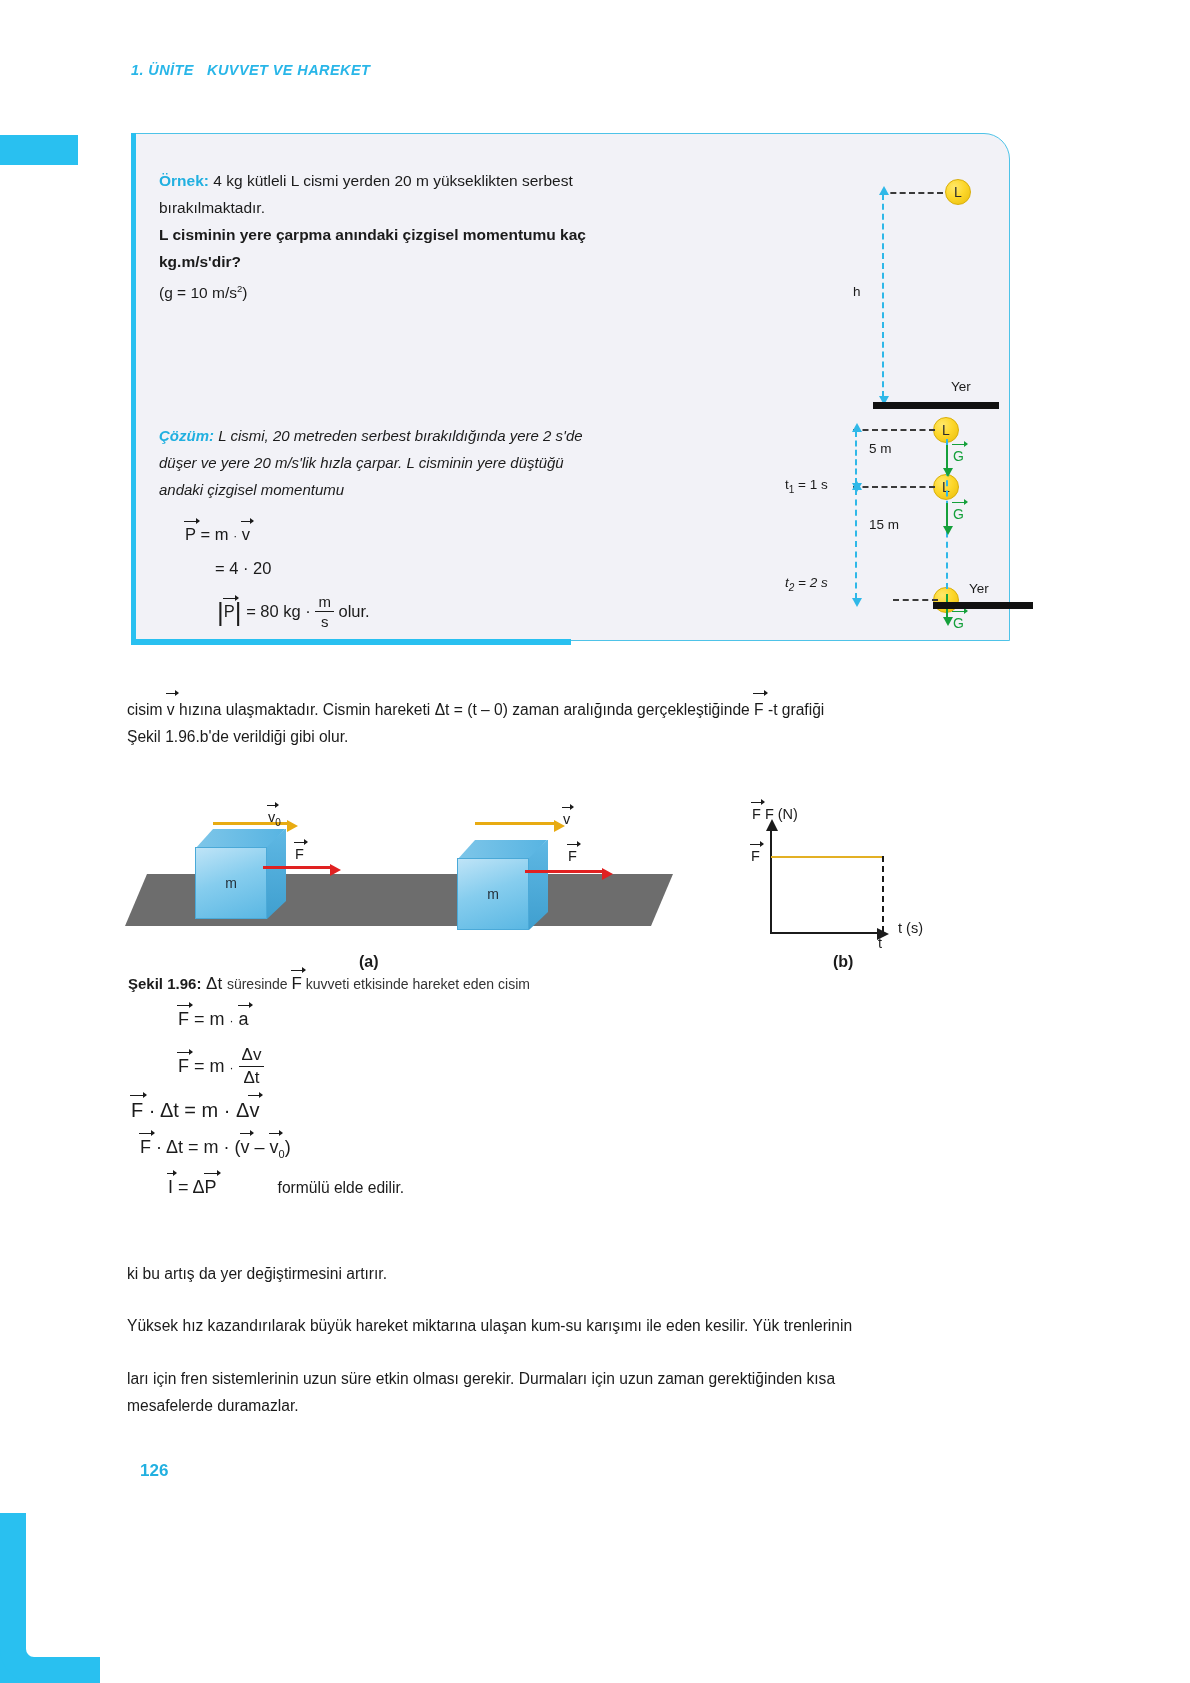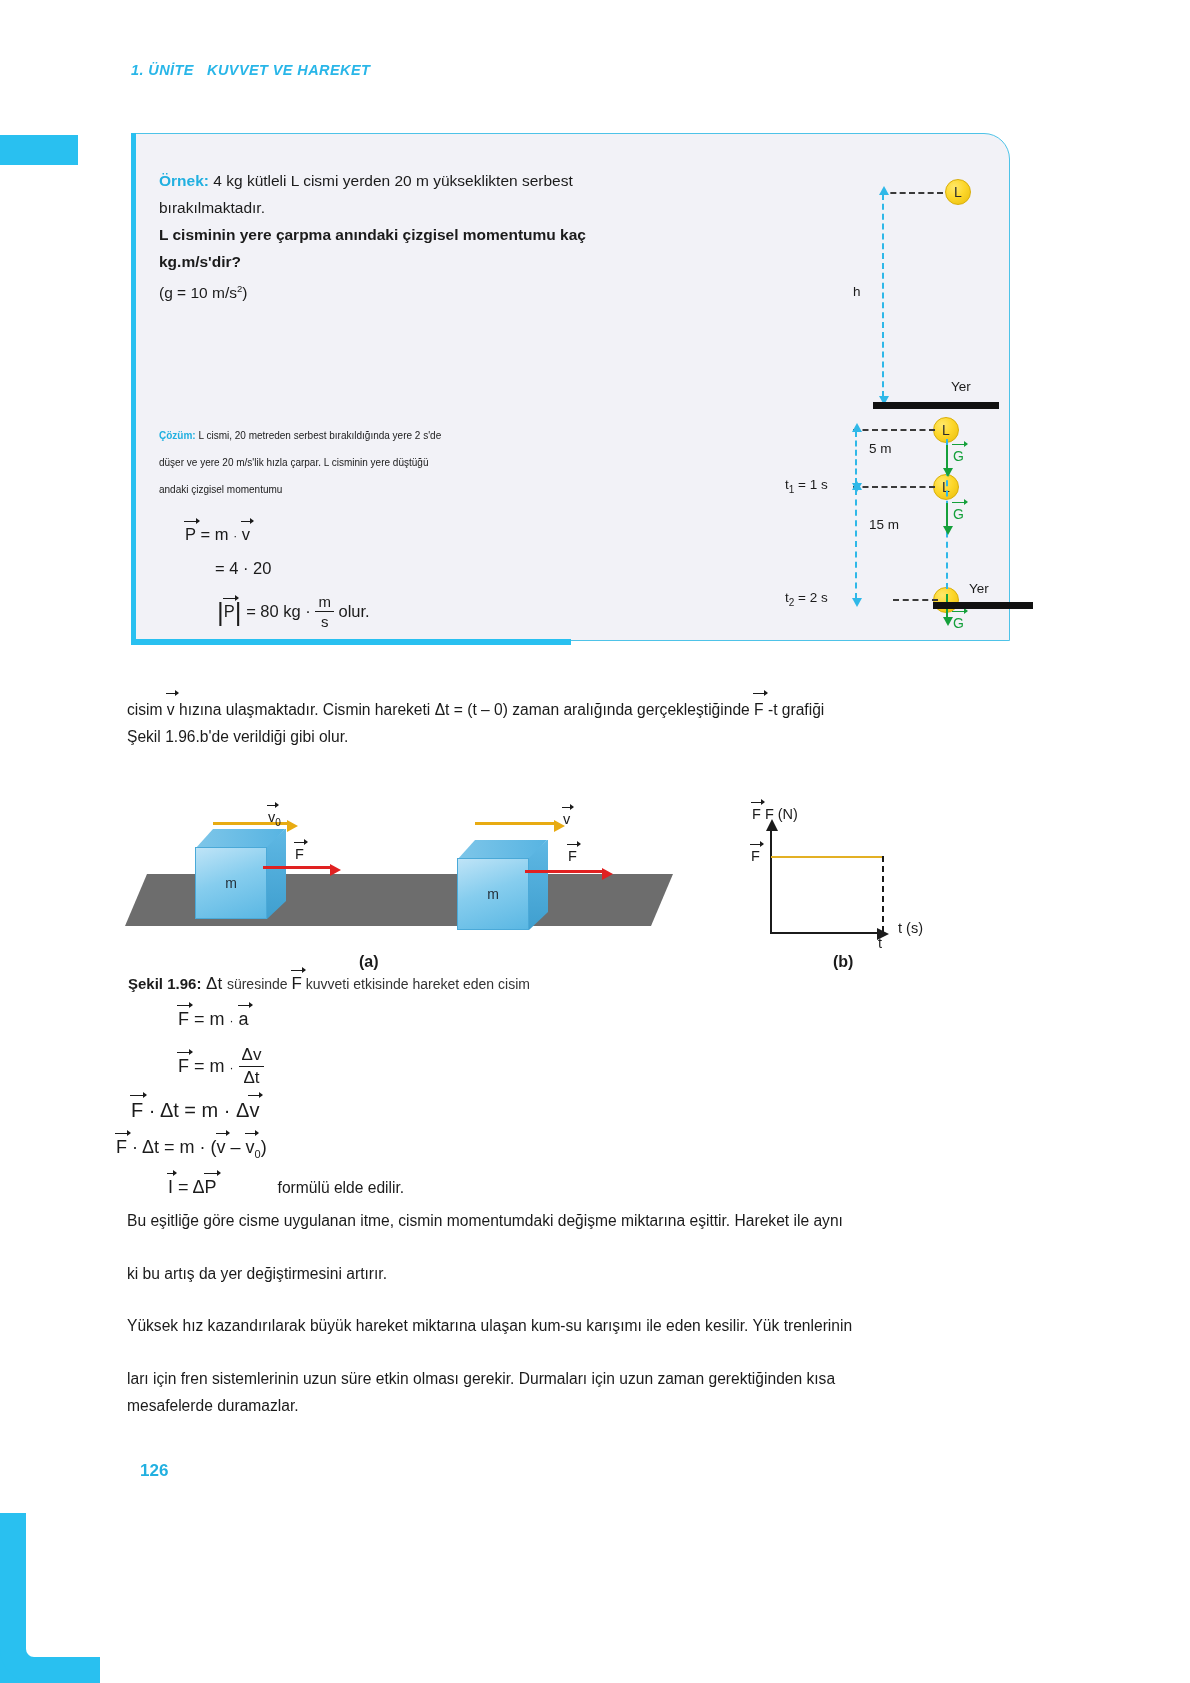--- a/index.html
+++ b/index.html
@@ -53,21 +53,21 @@
   }
   .ornek-text{
     position:absolute;left:26px;top:33px;width:580px;
     font-size:15.5px;line-height:27px;
   }
   .lbl-ornek{color:#22b0e0;font-weight:bold;}
   .bold{font-weight:bold;}
   .sup{font-size:9.5px;vertical-align:super;}
   .cozum-text{
     position:absolute;left:26px;top:288px;width:600px;
-    font-size:10px;line-height:27px;
+    font-size:15px;line-height:27px;font-style:italic;
   }
   .lbl-cozum{color:#22b0e0;font-weight:bold;}
 
   
   .vec{position:relative;display:inline-block;padding-top:1px;}
   .vec::after{
     content:"";position:absolute;left:-1px;right:-3px;top:-3px;height:6px;
     border-top:1.4px solid currentColor;
   }
   .vec::before{
@@ -227,21 +227,21 @@
     <div class="dash-h" style="left:150px;top:190px;width:45px;"></div>
 
     <div class="dash-v-blue blue-up-arrow blue-dn-arrow" style="left:112px;top:22px;height:53px;"></div>
     <div class="dash-v-blue blue-up-arrow blue-dn-arrow" style="left:112px;top:80px;height:110px;"></div>
     <div class="arrow-label" style="left:126px;top:32px;">5 m</div>
     <div class="arrow-label" style="left:126px;top:108px;">15 m</div>
 
     <div class="dash-v-blue" style="left:203px;top:30px;height:150px;"></div>
 
     <div class="arrow-label" style="left:42px;top:68px;"><span>t</span><span style="font-size:10px;vertical-align:sub;">1</span><span> = 1 s</span></div>
-    <div class="arrow-label" style="left:42px;top:181px;"><span>t</span><span style="font-size:10px;vertical-align:sub;">2</span><span> = 2 s</span></div>
+    <div class="arrow-label" style="left:42px;top:166px;font-style:italic;"><span>t</span><span style="font-size:10px;vertical-align:sub;">2</span><span> = 2 s</span></div>
 
     <div class="green-arrow" style="left:203px;top:36px;height:24px;"></div>
     <div class="glabel" style="left:210px;top:38px;"><span class="vec">G</span></div>
     <div class="green-arrow" style="left:203px;top:94px;height:24px;"></div>
     <div class="glabel" style="left:210px;top:96px;"><span class="vec">G</span></div>
     <div class="green-arrow" style="left:203px;top:185px;height:24px;"></div>
     <div class="glabel" style="left:210px;top:205px;"><span class="vec">G</span></div>
 
     <div class="ground" style="left:190px;top:193px;width:100px;"></div>
     <div class="arrow-label" style="left:226px;top:172px;">Yer</div>
@@ -307,31 +307,31 @@
   <span class="frac" style="font-size:17px;">
     <span class="num"><span>Δv</span></span>
     <span class="den">Δt</span>
   </span>
 </div>
 
 <div class="fx" style="left:131px;top:1098px;font-size:20px;">
   <span class="vec">F</span><span> · Δt = m · Δ</span><span class="vec">v</span>
 </div>
 
-<div class="fx" style="left:116px;top:1136px;font-size:18px;">
+<div class="fx" style="left:140px;top:1136px;font-size:18px;">
   <span class="vec">F</span><span> · Δt = m · (</span><span class="vec">v</span><span> – </span><span class="vec">v</span><span style="font-size:11px;vertical-align:sub;">0</span><span>)</span>
 </div>
 
 <div class="fx" style="left:168px;top:1176px;font-size:18px;">
   <span class="vec">I</span><span> = Δ</span><span class="vec">P</span>
   <span style="font-size:15.6px;margin-left:56px;">formülü elde edilir.</span>
 </div>
 
 <div class="para" style="left:127px;top:1208px;width:888px;">
-  <span>Bu eşitliğe göre cisme uygulanan itme, cismin momentumdaki değişme miktarına eşittir. Hareket ile aynı</span><br>
+  <br>
   <br>
   <span>ki bu artış da yer değiştirmesini artırır.</span>
 </div>
 
 <div class="para" style="left:127px;top:1313px;width:888px;">
   <span>Yüksek hız kazandırılarak büyük hareket miktarına ulaşan kum-su karışımı ile eden kesilir. Yük trenlerinin</span><br>
   <br>
   <span>ları için fren sistemlerinin uzun süre etkin olması gerekir. Durmaları için uzun zaman gerektiğinden kısa</span><br>
   <span>mesafelerde duramazlar.</span>
 </div>

